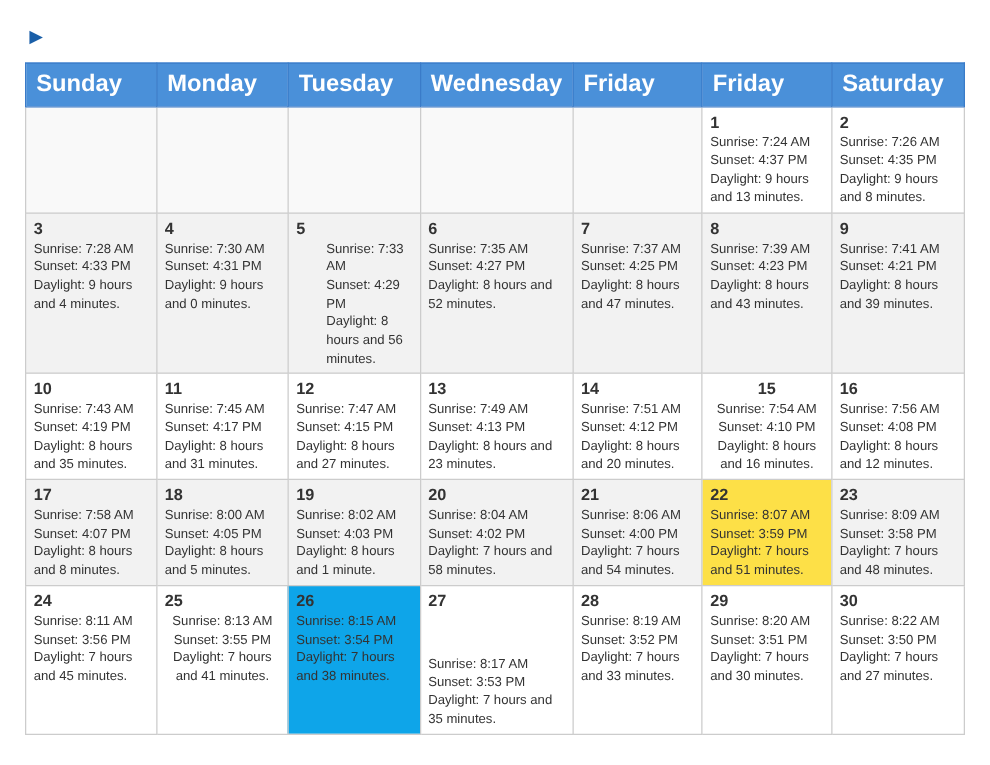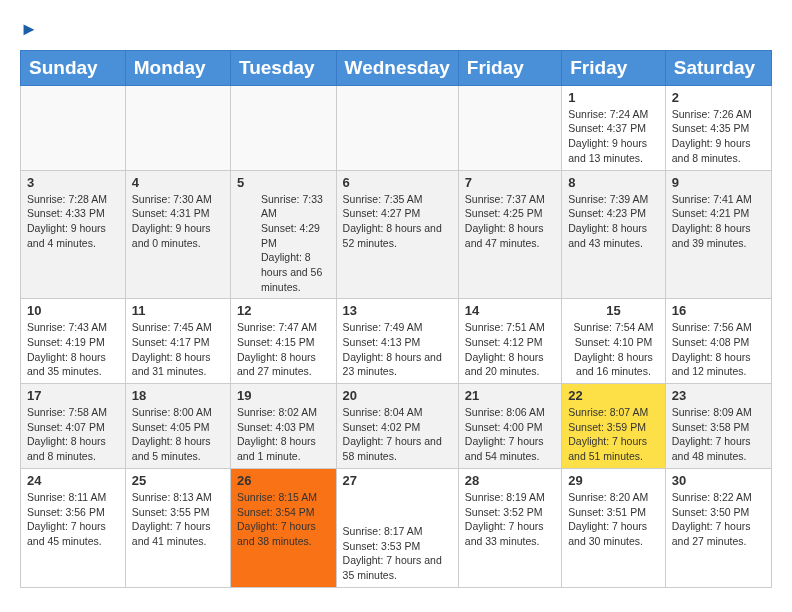--- a/index.html
+++ b/index.html
@@ -205,25 +205,25 @@
         </tr>
         <tr>
           <td style="background: rgb(255, 255, 255);">
             <div class="day-num">24</div>
             <div class="day-info" style="white-space: pre-line;">Sunrise: 8:11 AM
 Sunset: 3:56 PM
 Daylight: 7 hours and 45 minutes.</div>
           </td>
           <td style="background: rgb(255, 255, 255);">
             <div class="day-num">25</div>
-            <div class="day-info" style="white-space: pre-line;">Sunrise: 8:13 AM
+            <div class="day-info" style="white-space: pre-line; text-align: center;">Sunrise: 8:13 AM
 Sunset: 3:55 PM
 Daylight: 7 hours and 41 minutes.</div>
           </td>
-          <td style="background: #f97316;">
+          <td style="background: #0ea5e9;">
             <div class="day-num">26</div>
             <div class="day-info" style="white-space: pre-line;">Sunrise: 8:15 AM
 Sunset: 3:54 PM
 Daylight: 7 hours and 38 minutes.</div>
           </td>
           <td style="background: rgb(255, 255, 255);">
             <div class="day-num">27</div>
             <div class="day-info" style="white-space: pre-line; margin-top: 36px;">Sunrise: 8:17 AM
 Sunset: 3:53 PM
 Daylight: 7 hours and 35 minutes.</div>

